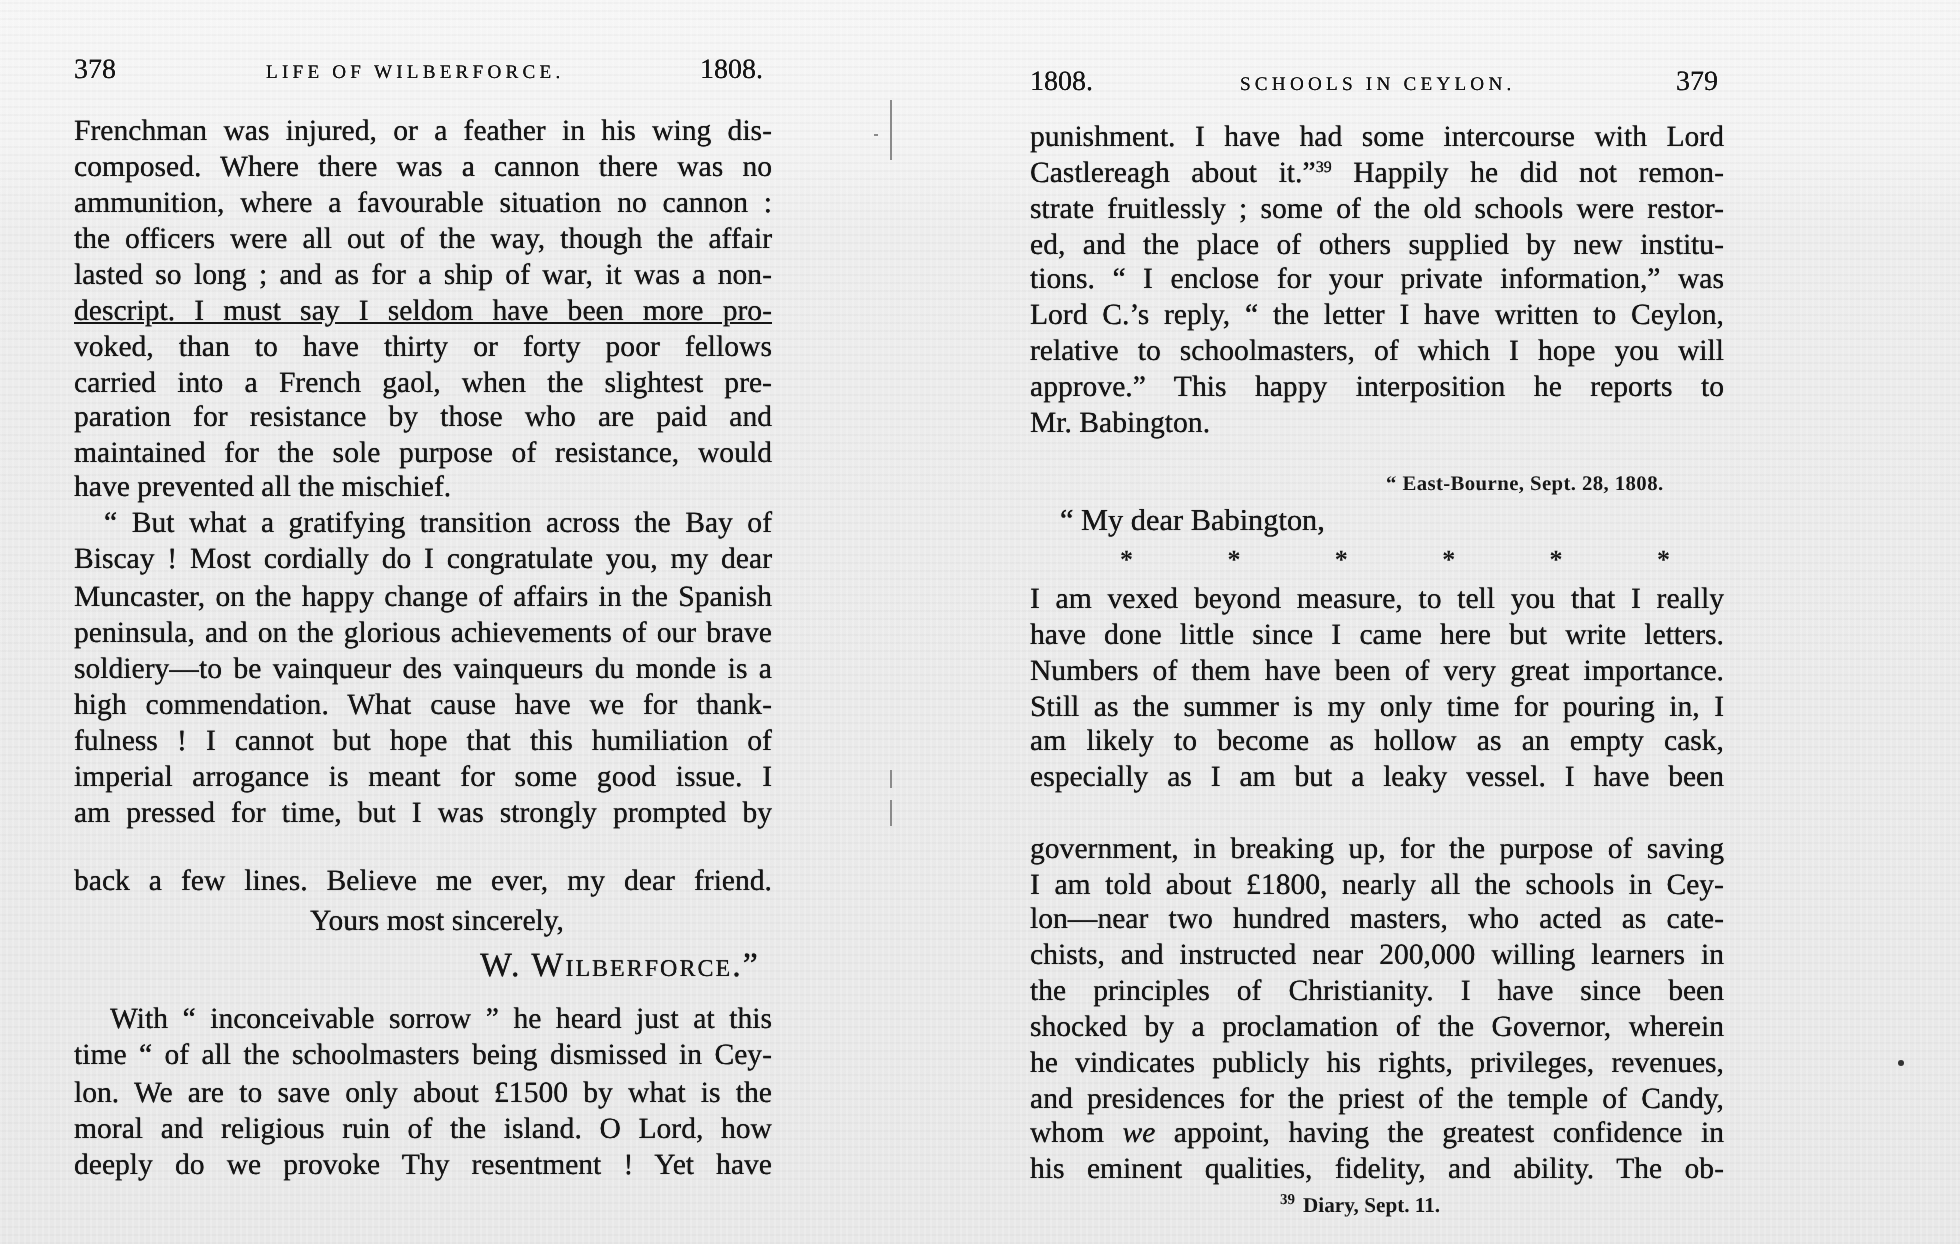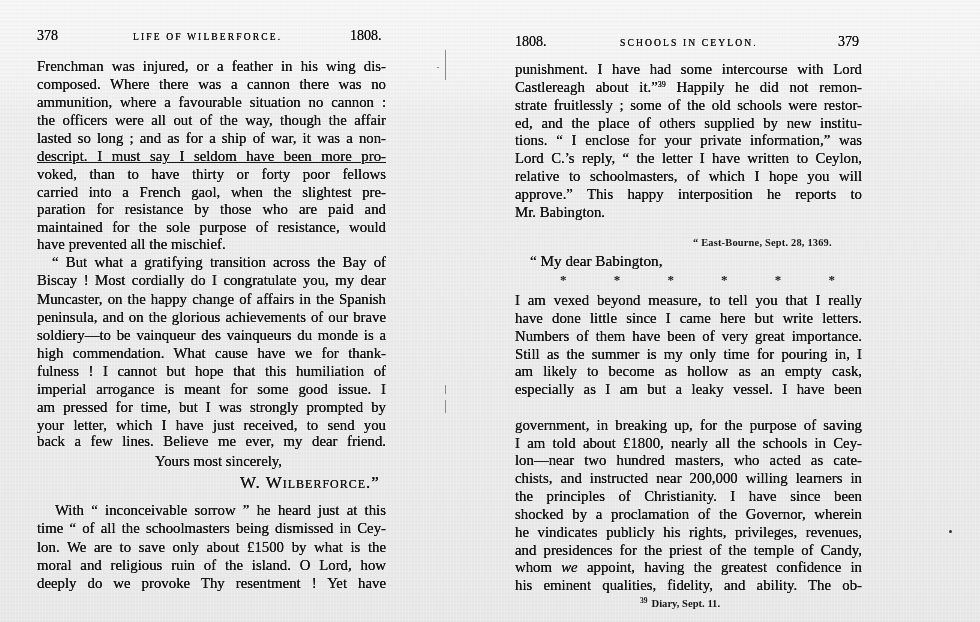--- a/index.html
+++ b/index.html
@@ -71,21 +71,20 @@
   <div class="ln noj" style="top:235px;">have prevented all the mischief.</div>
   <div class="ln indent" style="top:253px;">“ But what a gratifying transition across the Bay of</div>
   <div class="ln" style="top:271px;">Biscay ! Most cordially do I congratulate you, my dear</div>
   <div class="ln" style="top:290px;">Muncaster, on the happy change of affairs in the Spanish</div>
   <div class="ln" style="top:308px;">peninsula, and on the glorious achievements of our brave</div>
   <div class="ln" style="top:326px;">soldiery—to be vainqueur des vainqueurs du monde is a</div>
   <div class="ln" style="top:344px;">high commendation.  What cause have we for thank-</div>
   <div class="ln" style="top:362px;">fulness !  I cannot but hope that this humiliation of</div>
   <div class="ln" style="top:380px;">imperial arrogance is meant for some good issue.  I</div>
   <div class="ln" style="top:398px;">am pressed for time, but I was strongly prompted by</div>
-  <div class="ln" style="top:416px;">your letter, which I have just received, to send you</div>
   <div class="ln" style="top:432px;">back a few lines.  Believe me ever, my dear friend.</div>
 
   <div class="closing">Yours most sincerely,</div>
   <div class="signature">W. Wilberforce.”</div>
 
   <div class="ln indent2" style="top:501px;">With “ inconceivable sorrow ” he heard just at this</div>
   <div class="ln" style="top:519px;">time “ of all the schoolmasters being dismissed in Cey-</div>
   <div class="ln" style="top:538px;">lon.  We are to save only about £1500 by what is the</div>
   <div class="ln" style="top:556px;">moral and religious ruin of the island.  O Lord, how</div>
   <div class="ln" style="top:574px;">deeply do we provoke Thy resentment !  Yet have</div>
@@ -104,21 +103,21 @@
   <div class="ln" style="top:60px;">punishment.  I have had some intercourse with Lord</div>
   <div class="ln" style="top:78px;"><span>Castlereagh about it.”</span><sup>39</sup><span>  Happily he did not remon-</span></div>
   <div class="ln" style="top:96px;">strate fruitlessly ;  some of the old schools were restor-</div>
   <div class="ln" style="top:114px;">ed, and the place of others supplied by new institu-</div>
   <div class="ln" style="top:131px;">tions.  “ I enclose for your private information,” was</div>
   <div class="ln" style="top:149px;">Lord C.’s reply, “ the letter I have written to Ceylon,</div>
   <div class="ln" style="top:167px;">relative to schoolmasters, of which I hope you will</div>
   <div class="ln" style="top:185px;">approve.”  This happy interposition he reports to</div>
   <div class="ln noj" style="top:203px;">Mr. Babington.</div>
 
-  <div class="dateline">“ East-Bourne, Sept. 28, 1369.</div>
+  <div class="dateline">“ East-Bourne, Sept. 28, 1808.</div>
   <div class="salutation">“ My dear Babington,</div>
   <div class="stars">
     <span>*</span>
     <span>*</span>
     <span>*</span>
     <span>*</span>
     <span>*</span>
     <span>*</span>
   </div>
 

